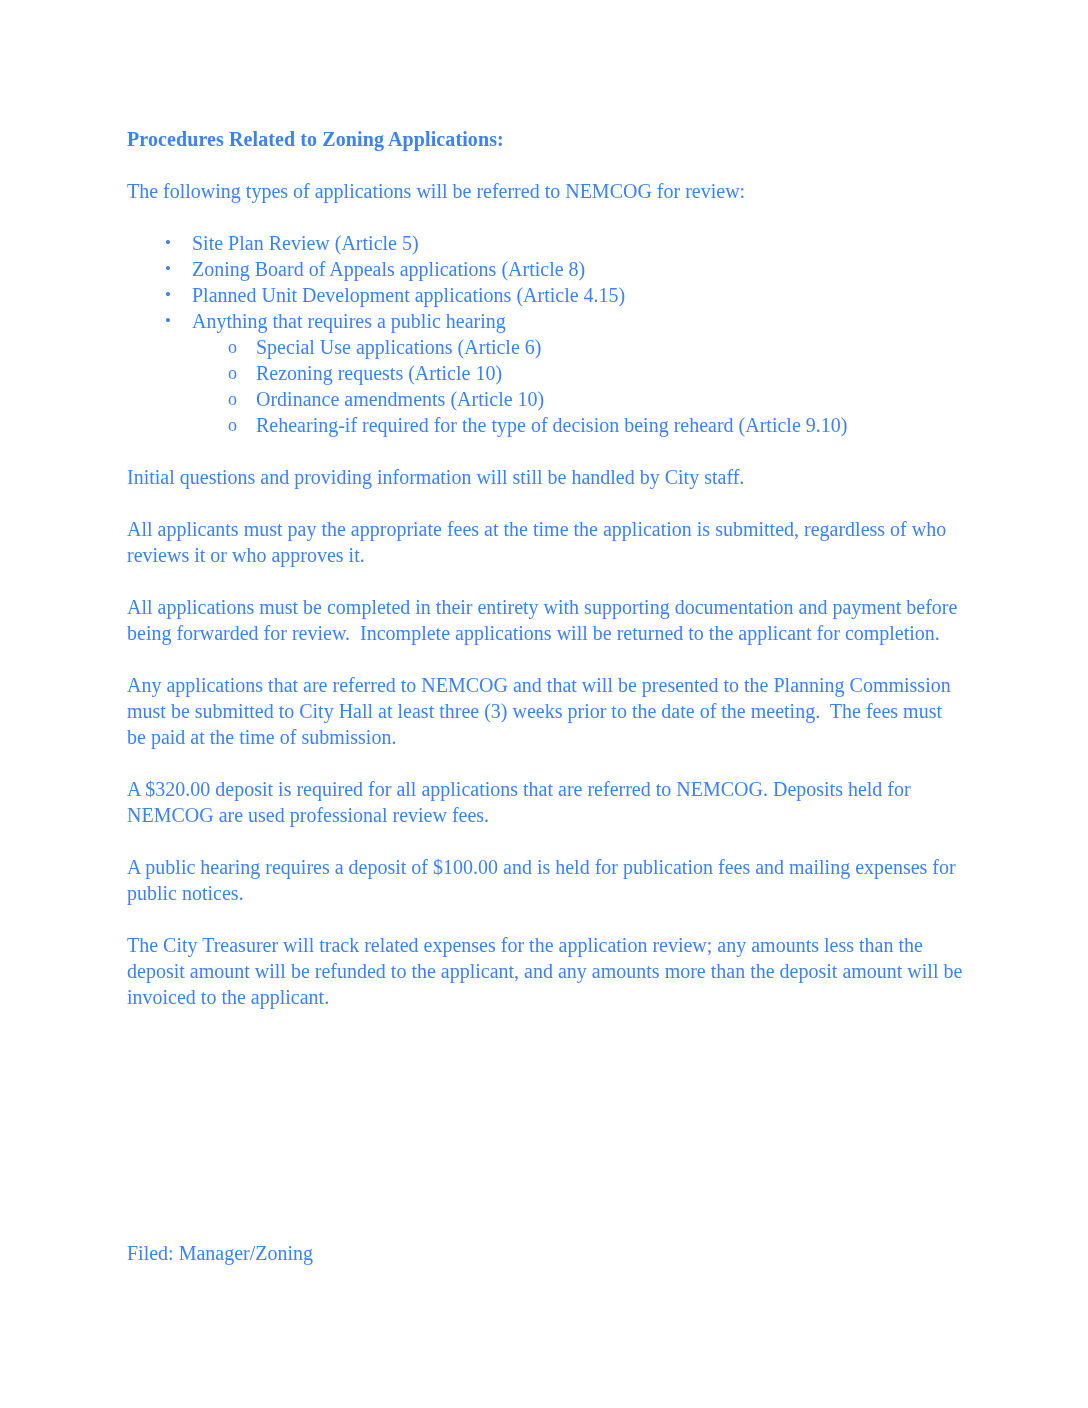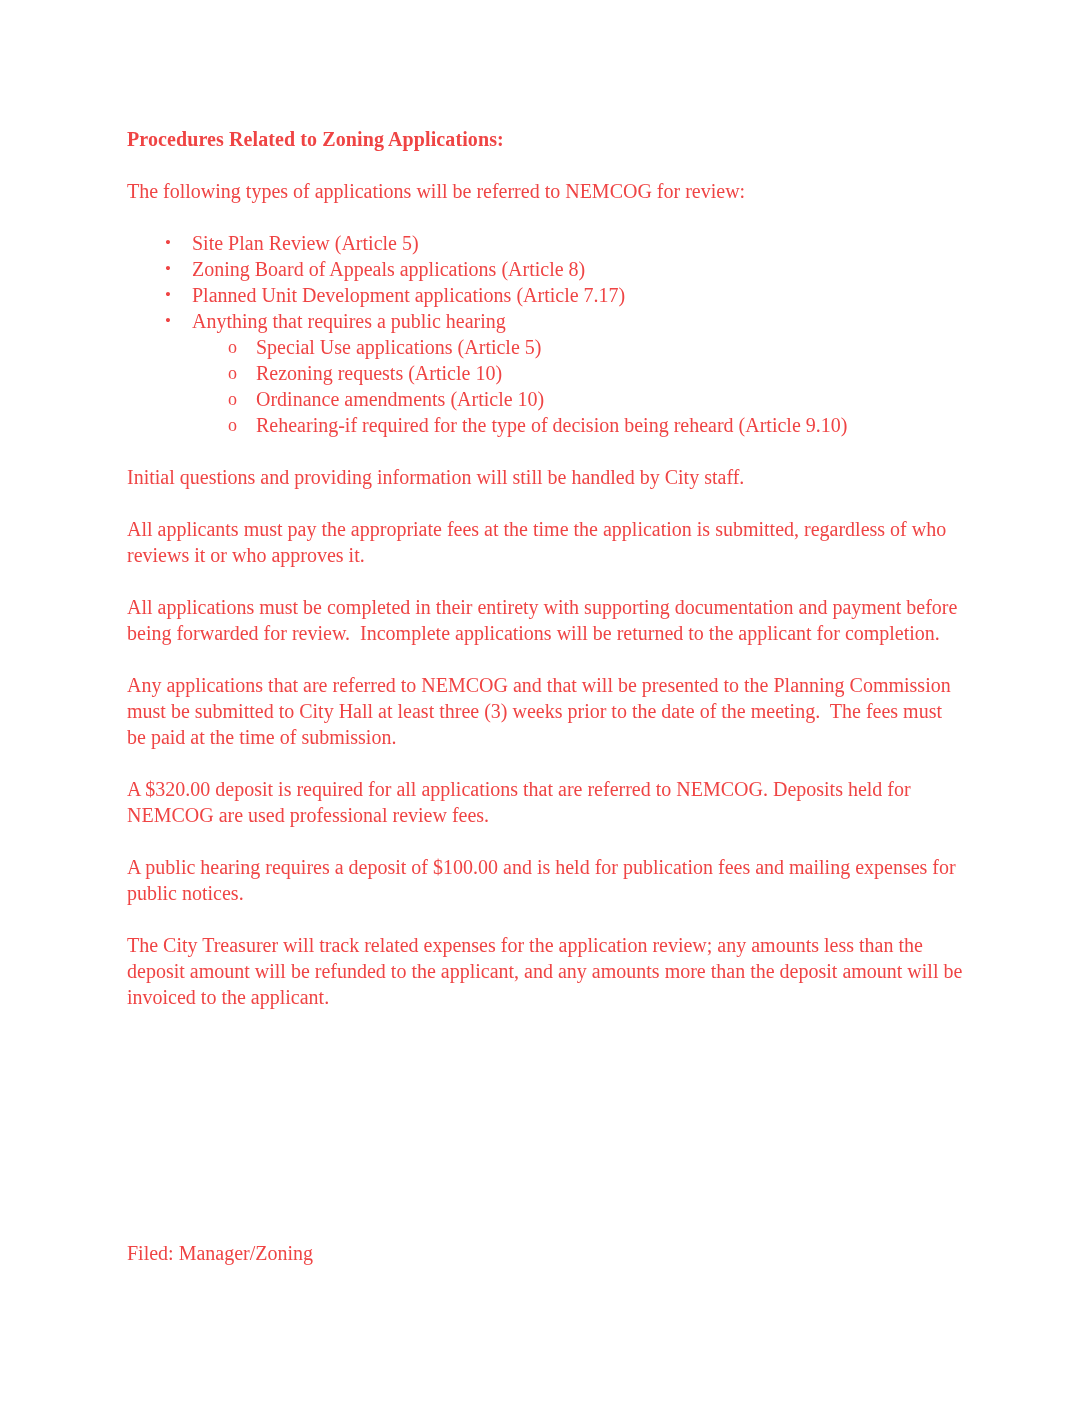--- a/index.html
+++ b/index.html
@@ -6,21 +6,21 @@
     margin: 0;
     padding: 0;
     background: #ffffff;
   }
   .page {
     position: relative;
     width: 1088px;
     height: 1408px;
     background: #ffffff;
     font-family: "Liberation Serif", "DejaVu Serif", serif;
-    color: #ef4444;
+    color: #3b82f6;
     overflow: hidden;
     box-sizing: border-box;
   }
   .content {
     position: absolute;
     top: 126px;
     left: 127px;
     width: 838px;
     font-size: 20px;
     line-height: 26px;
@@ -75,29 +75,29 @@
       <div class="li l1">
         <span class="marker">•</span>
         <span>Site Plan Review (Article 5)</span>
       </div>
       <div class="li l1">
         <span class="marker">•</span>
         <span>Zoning Board of Appeals applications (Article 8)</span>
       </div>
       <div class="li l1">
         <span class="marker">•</span>
-        <span>Planned Unit Development applications (Article 7.17)</span>
+        <span>Planned Unit Development applications (Article 4.15)</span>
       </div>
       <div class="li l1">
         <span class="marker">•</span>
         <span>Anything that requires a public hearing</span>
       </div>
       <div class="li l2">
         <span class="marker">o</span>
-        <span>Special Use applications (Article 5)</span>
+        <span>Special Use applications (Article 6)</span>
       </div>
       <div class="li l2">
         <span class="marker">o</span>
         <span>Rezoning requests (Article 10)</span>
       </div>
       <div class="li l2">
         <span class="marker">o</span>
         <span>Ordinance amendments (Article 10)</span>
       </div>
       <div class="li l2">

